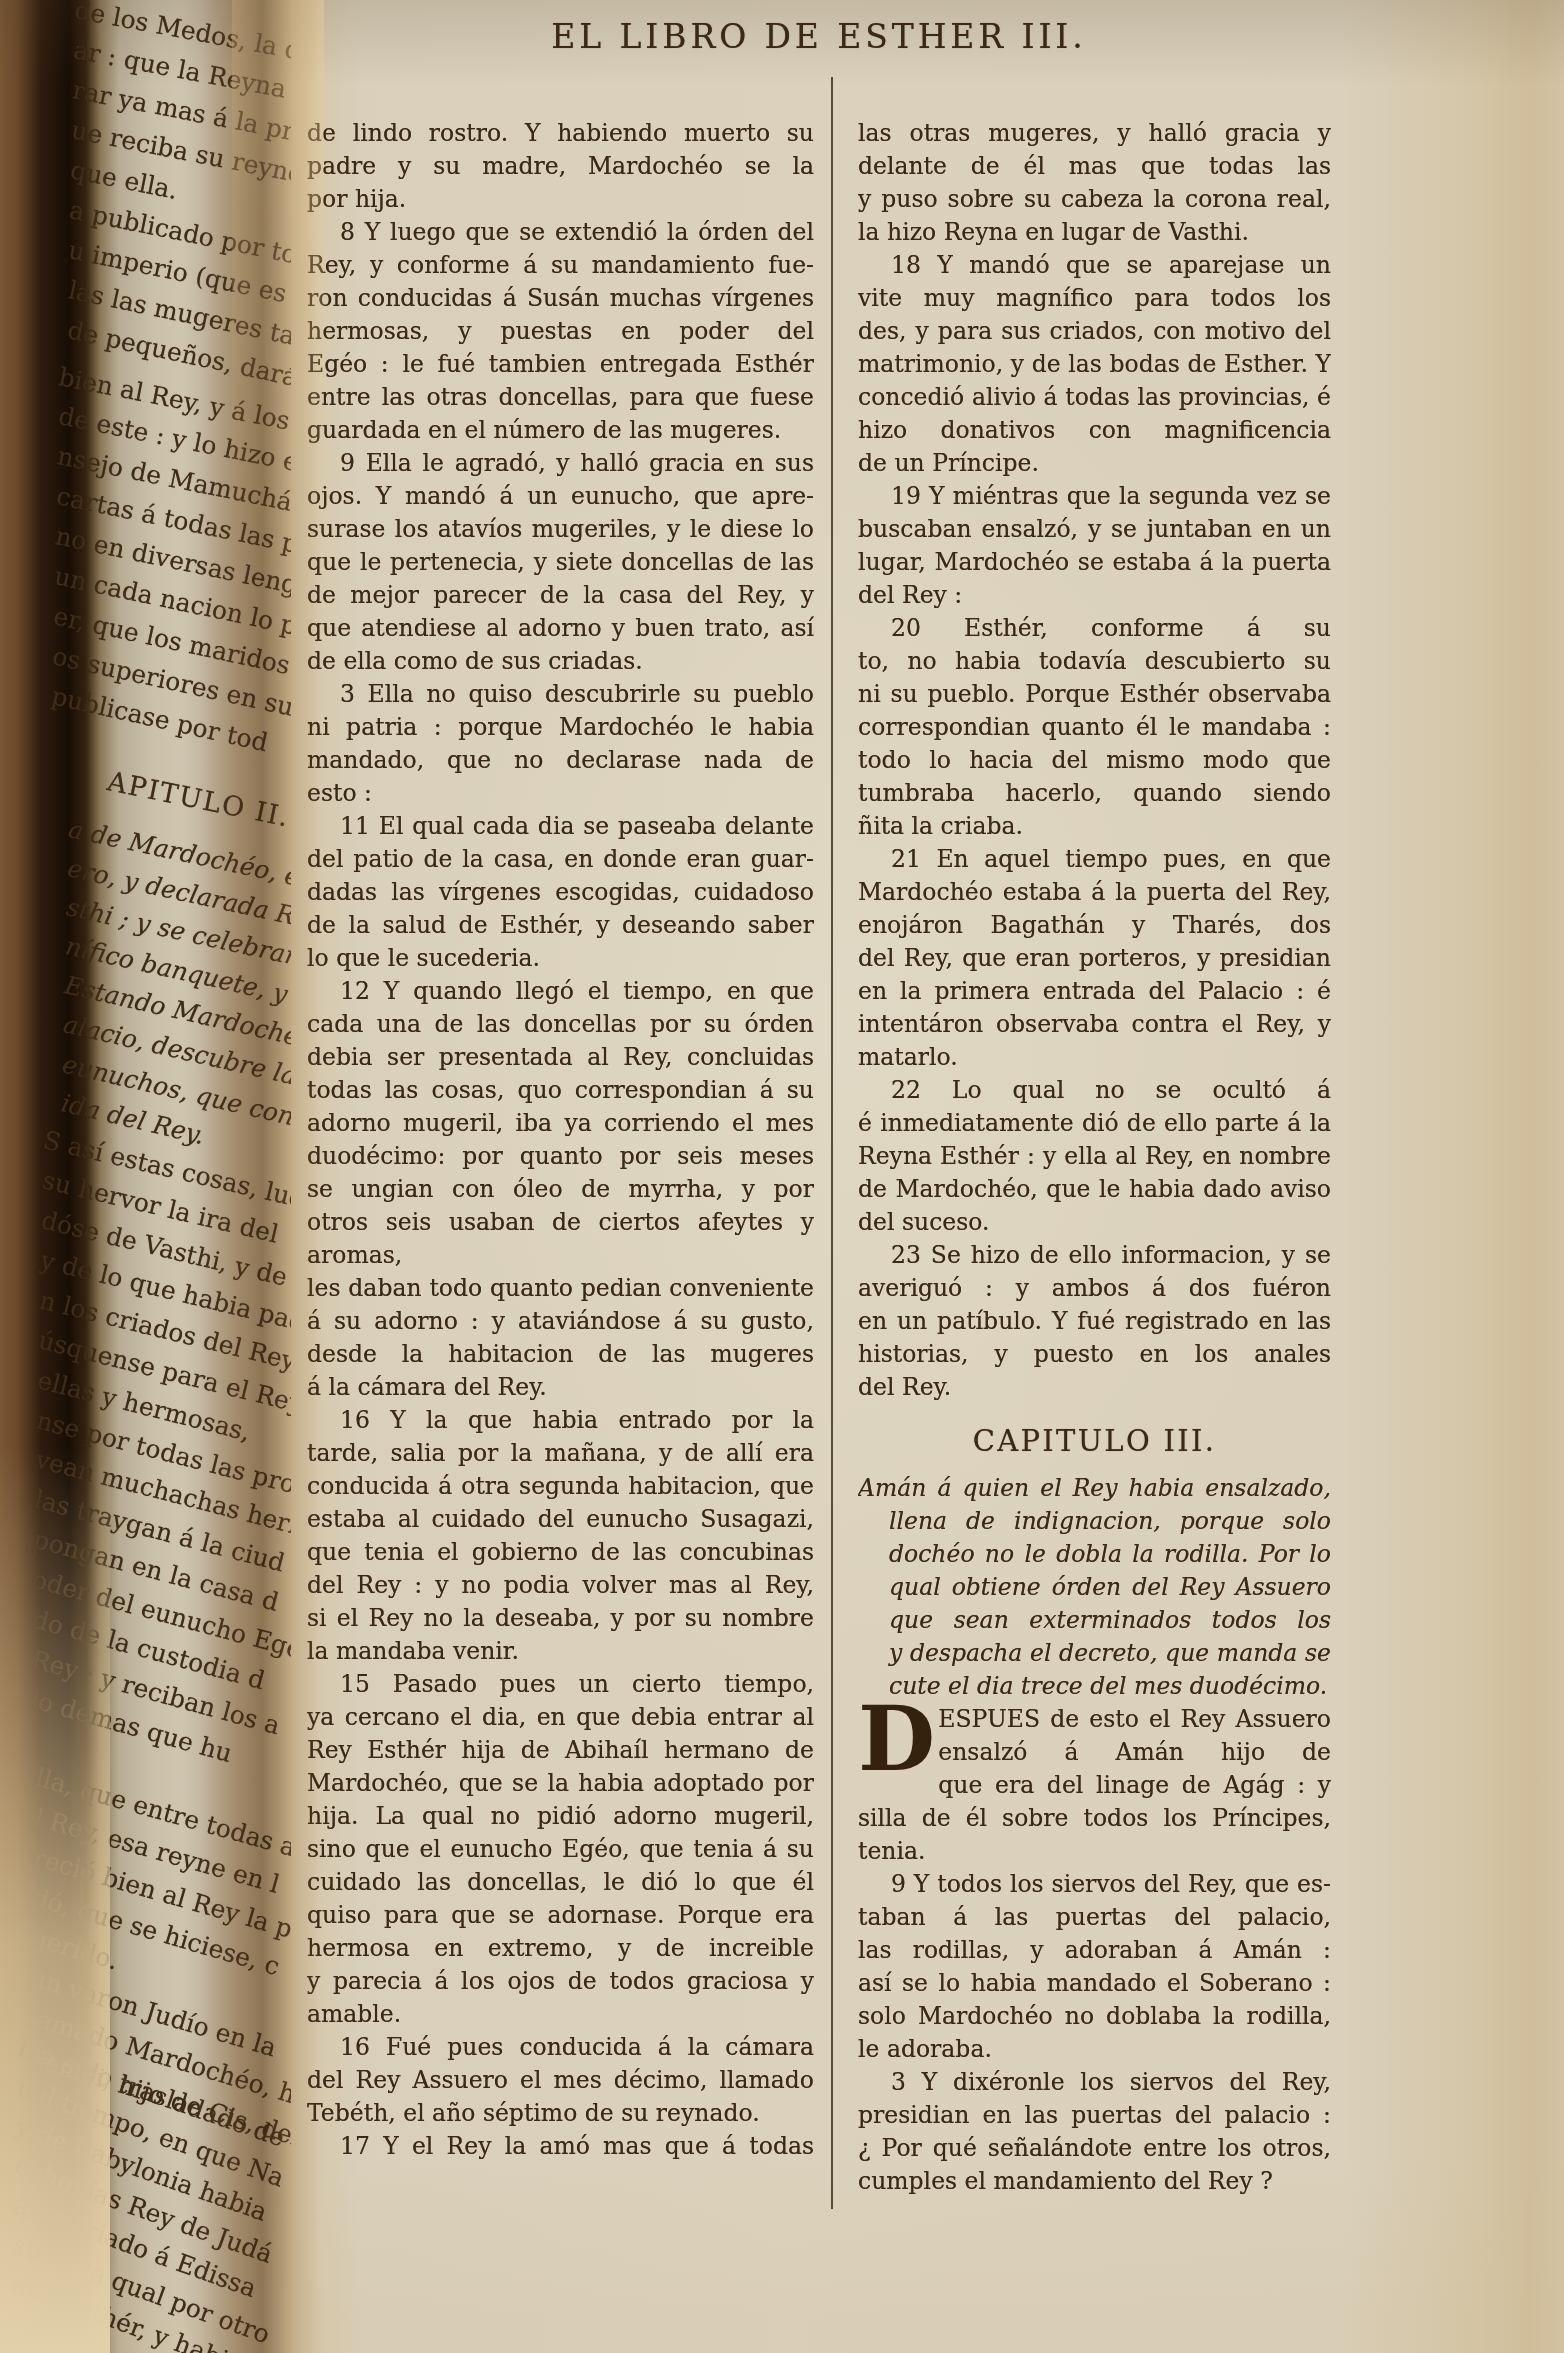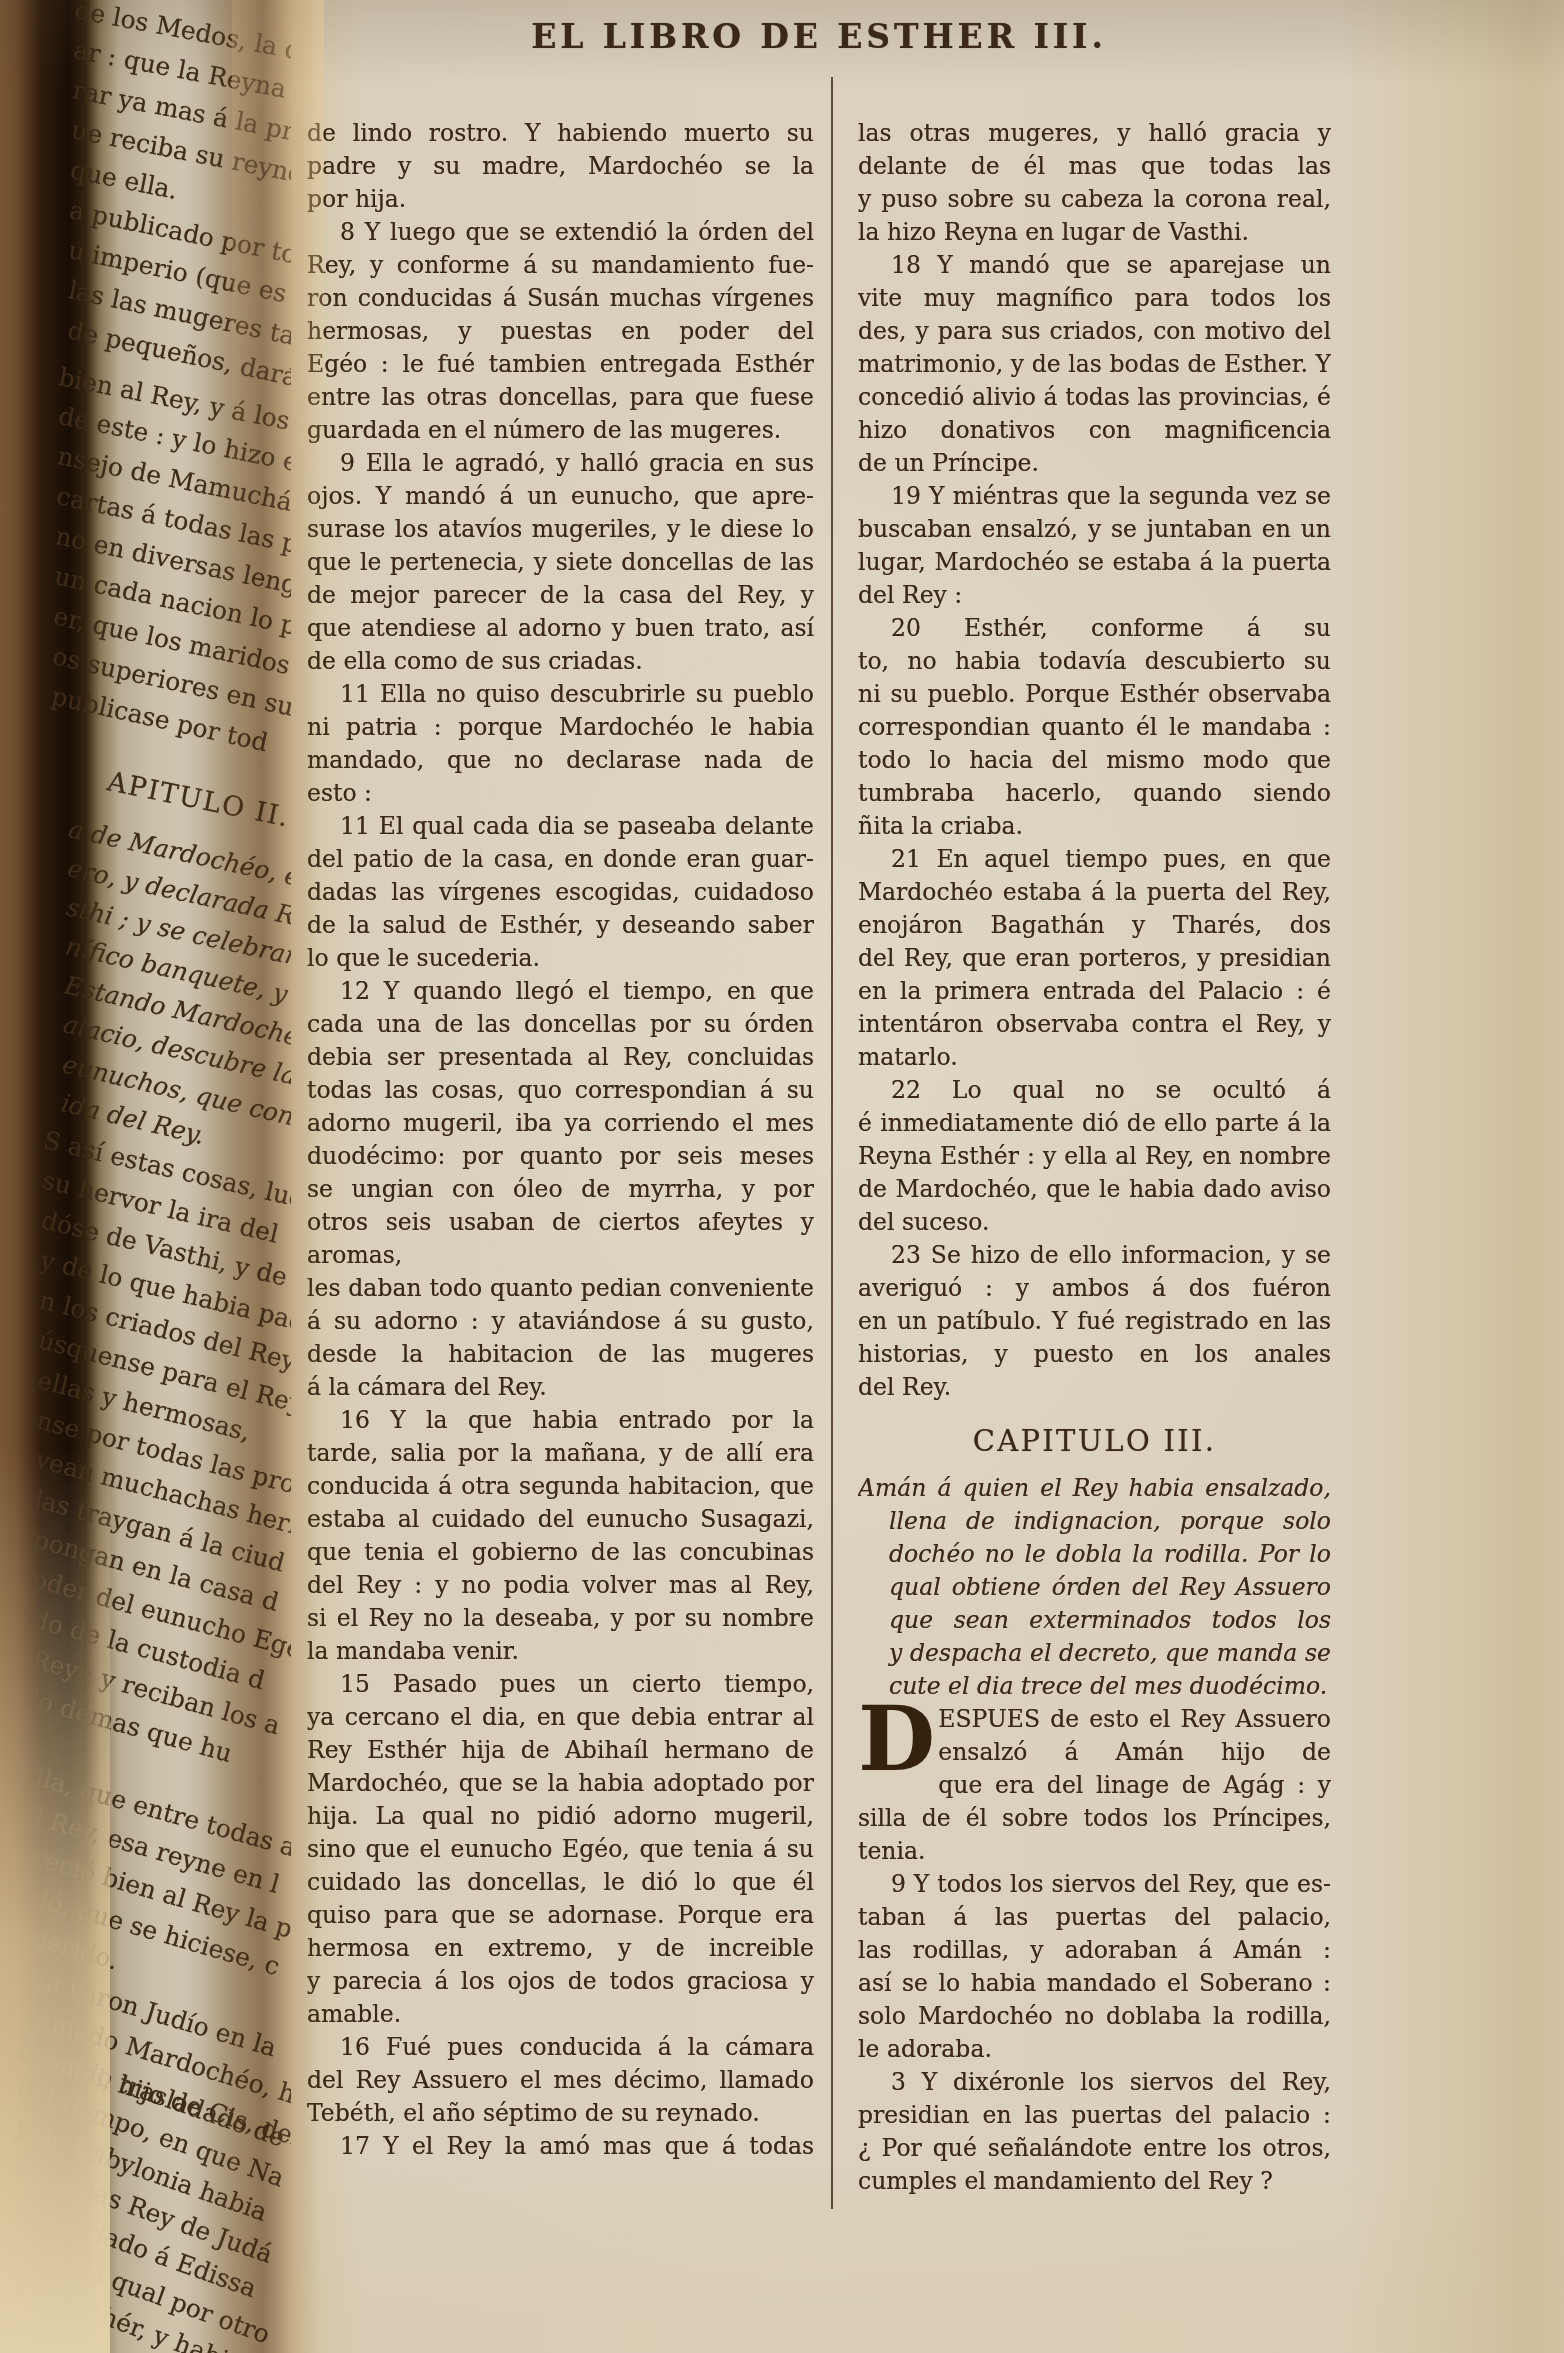--- a/index.html
+++ b/index.html
@@ -34,21 +34,21 @@
     background:linear-gradient(180deg, rgba(224,201,156,0) 0, rgba(224,201,156,.78) 55%, #e2d0a9 100%);
   }
   .gutter-light{
     position:absolute; left:232px; top:0; width:92px; height:595px; z-index:3;
     background:linear-gradient(180deg, rgba(233,203,149,.45), rgba(233,203,149,0));
   }
   
   .main{position:absolute; left:0; top:0; z-index:2;}
   .page-header{
     position:absolute; left:307px; top:17px; width:1024px; text-align:center;
-    font-size:33px; letter-spacing:3.9px; color:#3b2817; text-shadow:0 0 0.8px rgba(59,40,23,.6);font-weight:bold;
+    font-size:33px; letter-spacing:3.9px; color:#3b2817; text-shadow:0 0 0.8px rgba(59,40,23,.6);
   }
   .divider{position:absolute; left:831px; top:77px; width:2.3px; height:2132px; background:#43311e; opacity:.85;}
   .col{position:absolute; top:117px;}
   .col-left{left:307px; width:507px;}
   .col-right{left:858px; width:473px;}
   .line{
     font-size:23.5px; line-height:33px; height:33px; overflow:hidden;
     color:#3b2817; text-shadow:0 0 0.5px rgba(59,40,23,.65);
   }
   .jl{text-align:justify;}
@@ -157,21 +157,21 @@
         <div class="blk">
           <div class="line jl ind">9 Ella le agradó, y halló gracia en sus</div>
           <div class="line jl">ojos.  Y mandó á un eunucho, que apre-</div>
           <div class="line jl">surase los atavíos mugeriles, y le diese lo</div>
           <div class="line jl">que le pertenecia, y siete doncellas de las</div>
           <div class="line jl">de mejor parecer de la casa del Rey, y</div>
           <div class="line jl">que atendiese al adorno y buen trato, así</div>
           <div class="line">de ella como de sus criadas.</div>
         </div>
         <div class="blk">
-          <div class="line jl ind">11 Ella no quiso descubrirle su pueblo</div>
+          <div class="line jl ind">3 Ella no quiso descubrirle su pueblo</div>
           <div class="line jl">ni patria : porque Mardochéo le habia</div>
           <div class="line jl">mandado,  que  no  declarase  nada  de</div>
           <div class="line">esto :</div>
         </div>
         <div class="blk">
           <div class="line jl ind">11 El qual cada dia se paseaba delante</div>
           <div class="line jl">del patio de la casa, en donde eran guar-</div>
           <div class="line jl">dadas las vírgenes escogidas, cuidadoso</div>
           <div class="line jl">de la salud de Esthér, y deseando saber</div>
           <div class="line">lo que le sucederia.</div>

